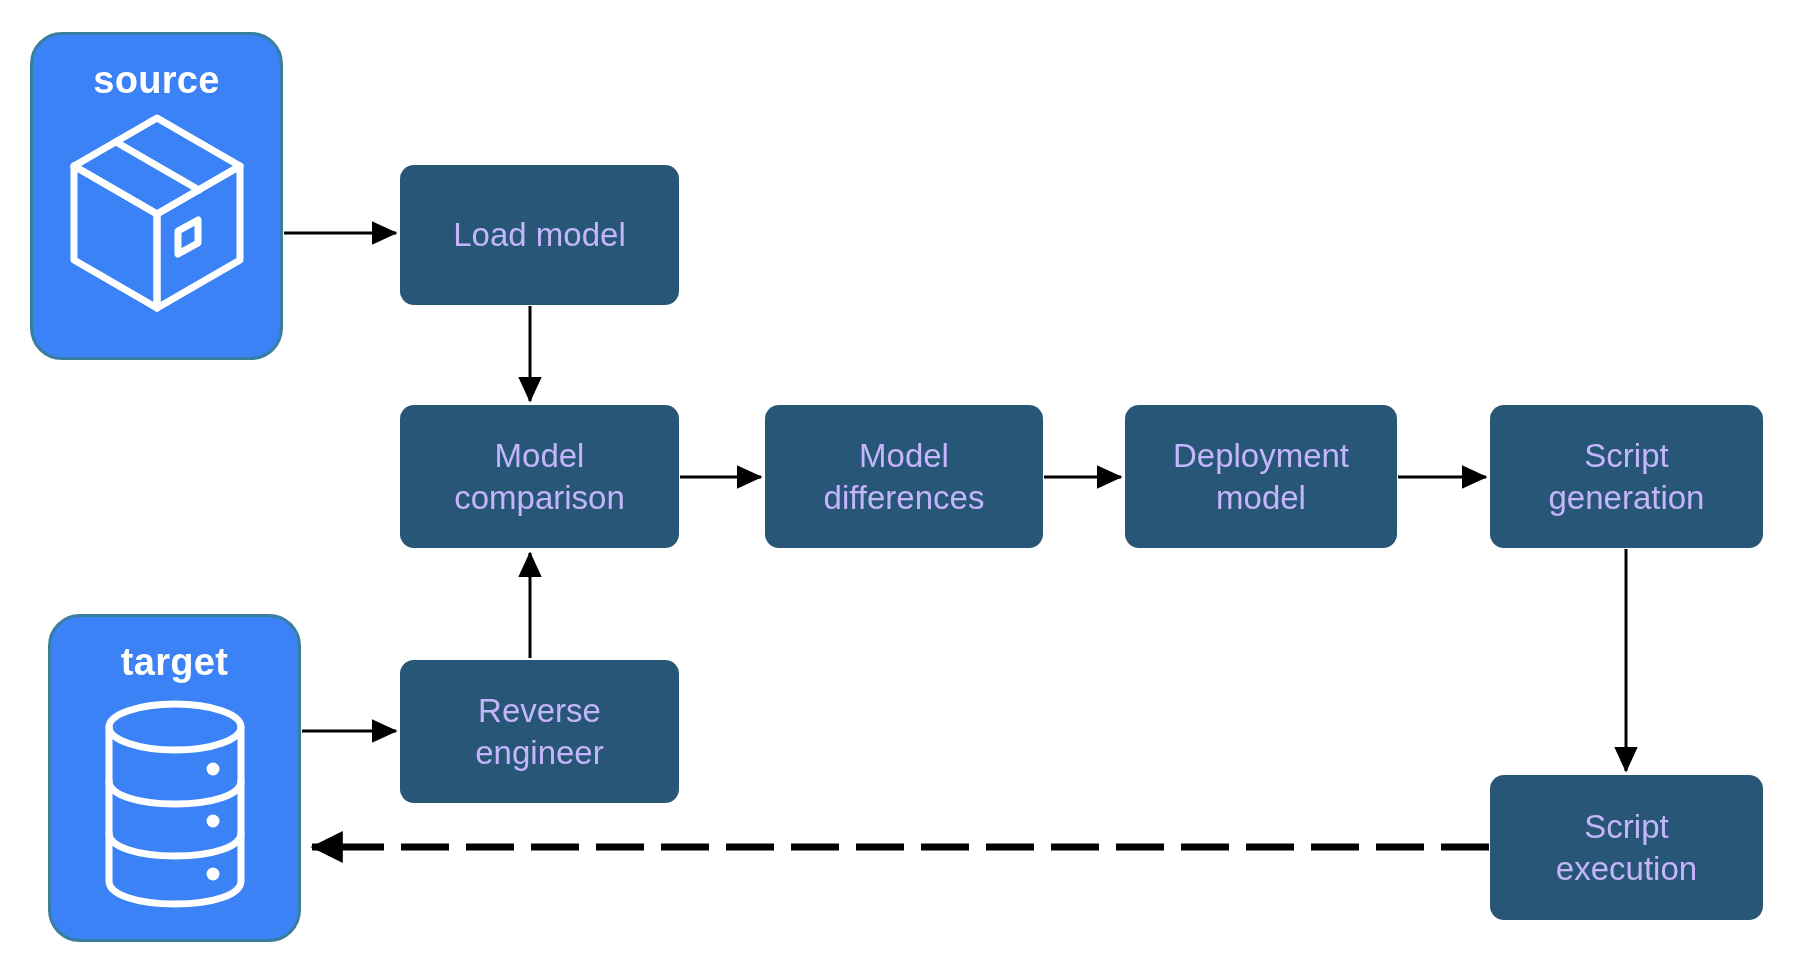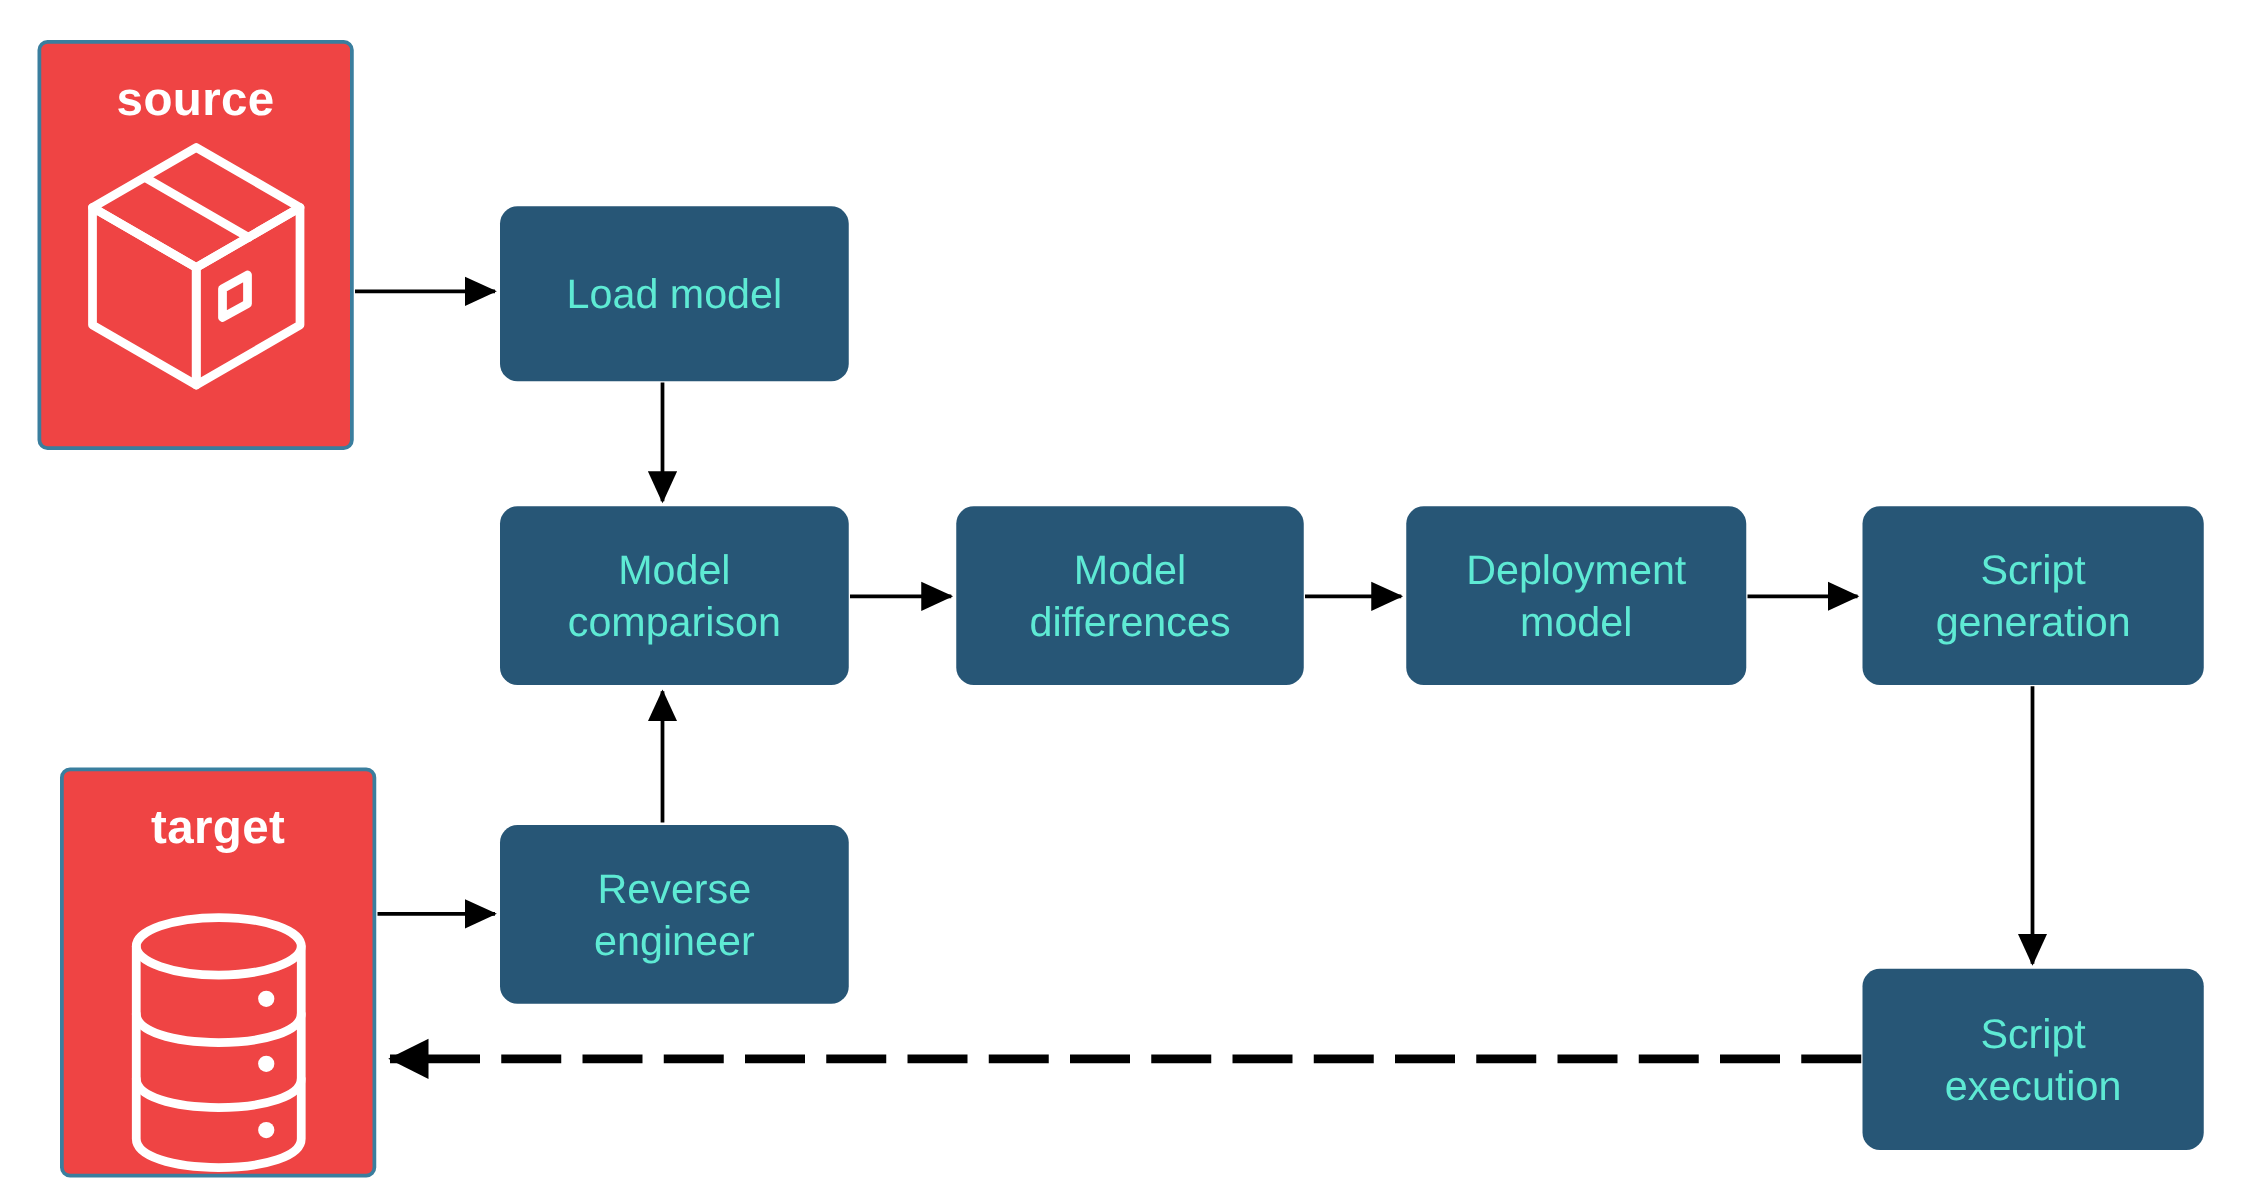--- a/index.html
+++ b/index.html
@@ -13,23 +13,23 @@
   #canvas {
     position: relative;
     width: 1800px;
     height: 959px;
     background: #ffffff;
     overflow: hidden;
   }
   
   .endpoint {
     position: absolute;
-    background: #ef4444;
+    background: #3b82f6;
     border: 3px solid #3a7e9e;
-    border-radius: 8px;
+    border-radius: 32px;
     box-sizing: border-box;
     display: flex;
     flex-direction: column;
     align-items: center;
   }
   .endpoint-label {
     color: #ffffff;
     font-weight: bold;
     font-size: 38px;
     letter-spacing: 0.3px;
@@ -45,21 +45,21 @@
     position: absolute;
     background: #275676;
     border-radius: 14px;
     box-sizing: border-box;
     display: flex;
     align-items: center;
     justify-content: center;
     text-align: center;
   }
   .process-label {
-    color: #5eead4;
+    color: #c4b5fd;
     font-size: 33px;
     line-height: 1.27;
     padding: 0 10px;
     white-space: pre-line;
     user-select: none;
   }
   
   #connectors {
     position: absolute;
     left: 0;
@@ -114,21 +114,21 @@
 
         <path d="M172 53 L172 147 L89 195 L89 101 Z"></path>
 
         <path d="M48 29 L131 77"></path>
 
         <path d="M110 118 L130 107 L130 130 L110 141 Z"></path>
       </g>
     </svg>
   </div>
 
-  <div class="endpoint" style="left:48px; top:614px; width:253px; height:328px;justify-content:space-between;">
+  <div class="endpoint" style="left:48px; top:614px; width:253px; height:328px;">
     <div class="endpoint-label" style="margin-top:26px;">target</div>
     <svg class="endpoint-icon" width="150" height="210" viewBox="0 0 150 210" style="margin-top:18px;">
       <g fill="none" stroke="#ffffff" stroke-width="7" stroke-linejoin="round" stroke-linecap="round">
 
         <path d="M9 28 L9 182 C9 196 38 205 75 205 C112 205 141 196 141 182 L141 28"></path>
 
         <ellipse cx="75" cy="28" rx="66" ry="23"></ellipse>
 
         <path d="M9 82 C9 96 38 105 75 105 C112 105 141 96 141 82"></path>
 

